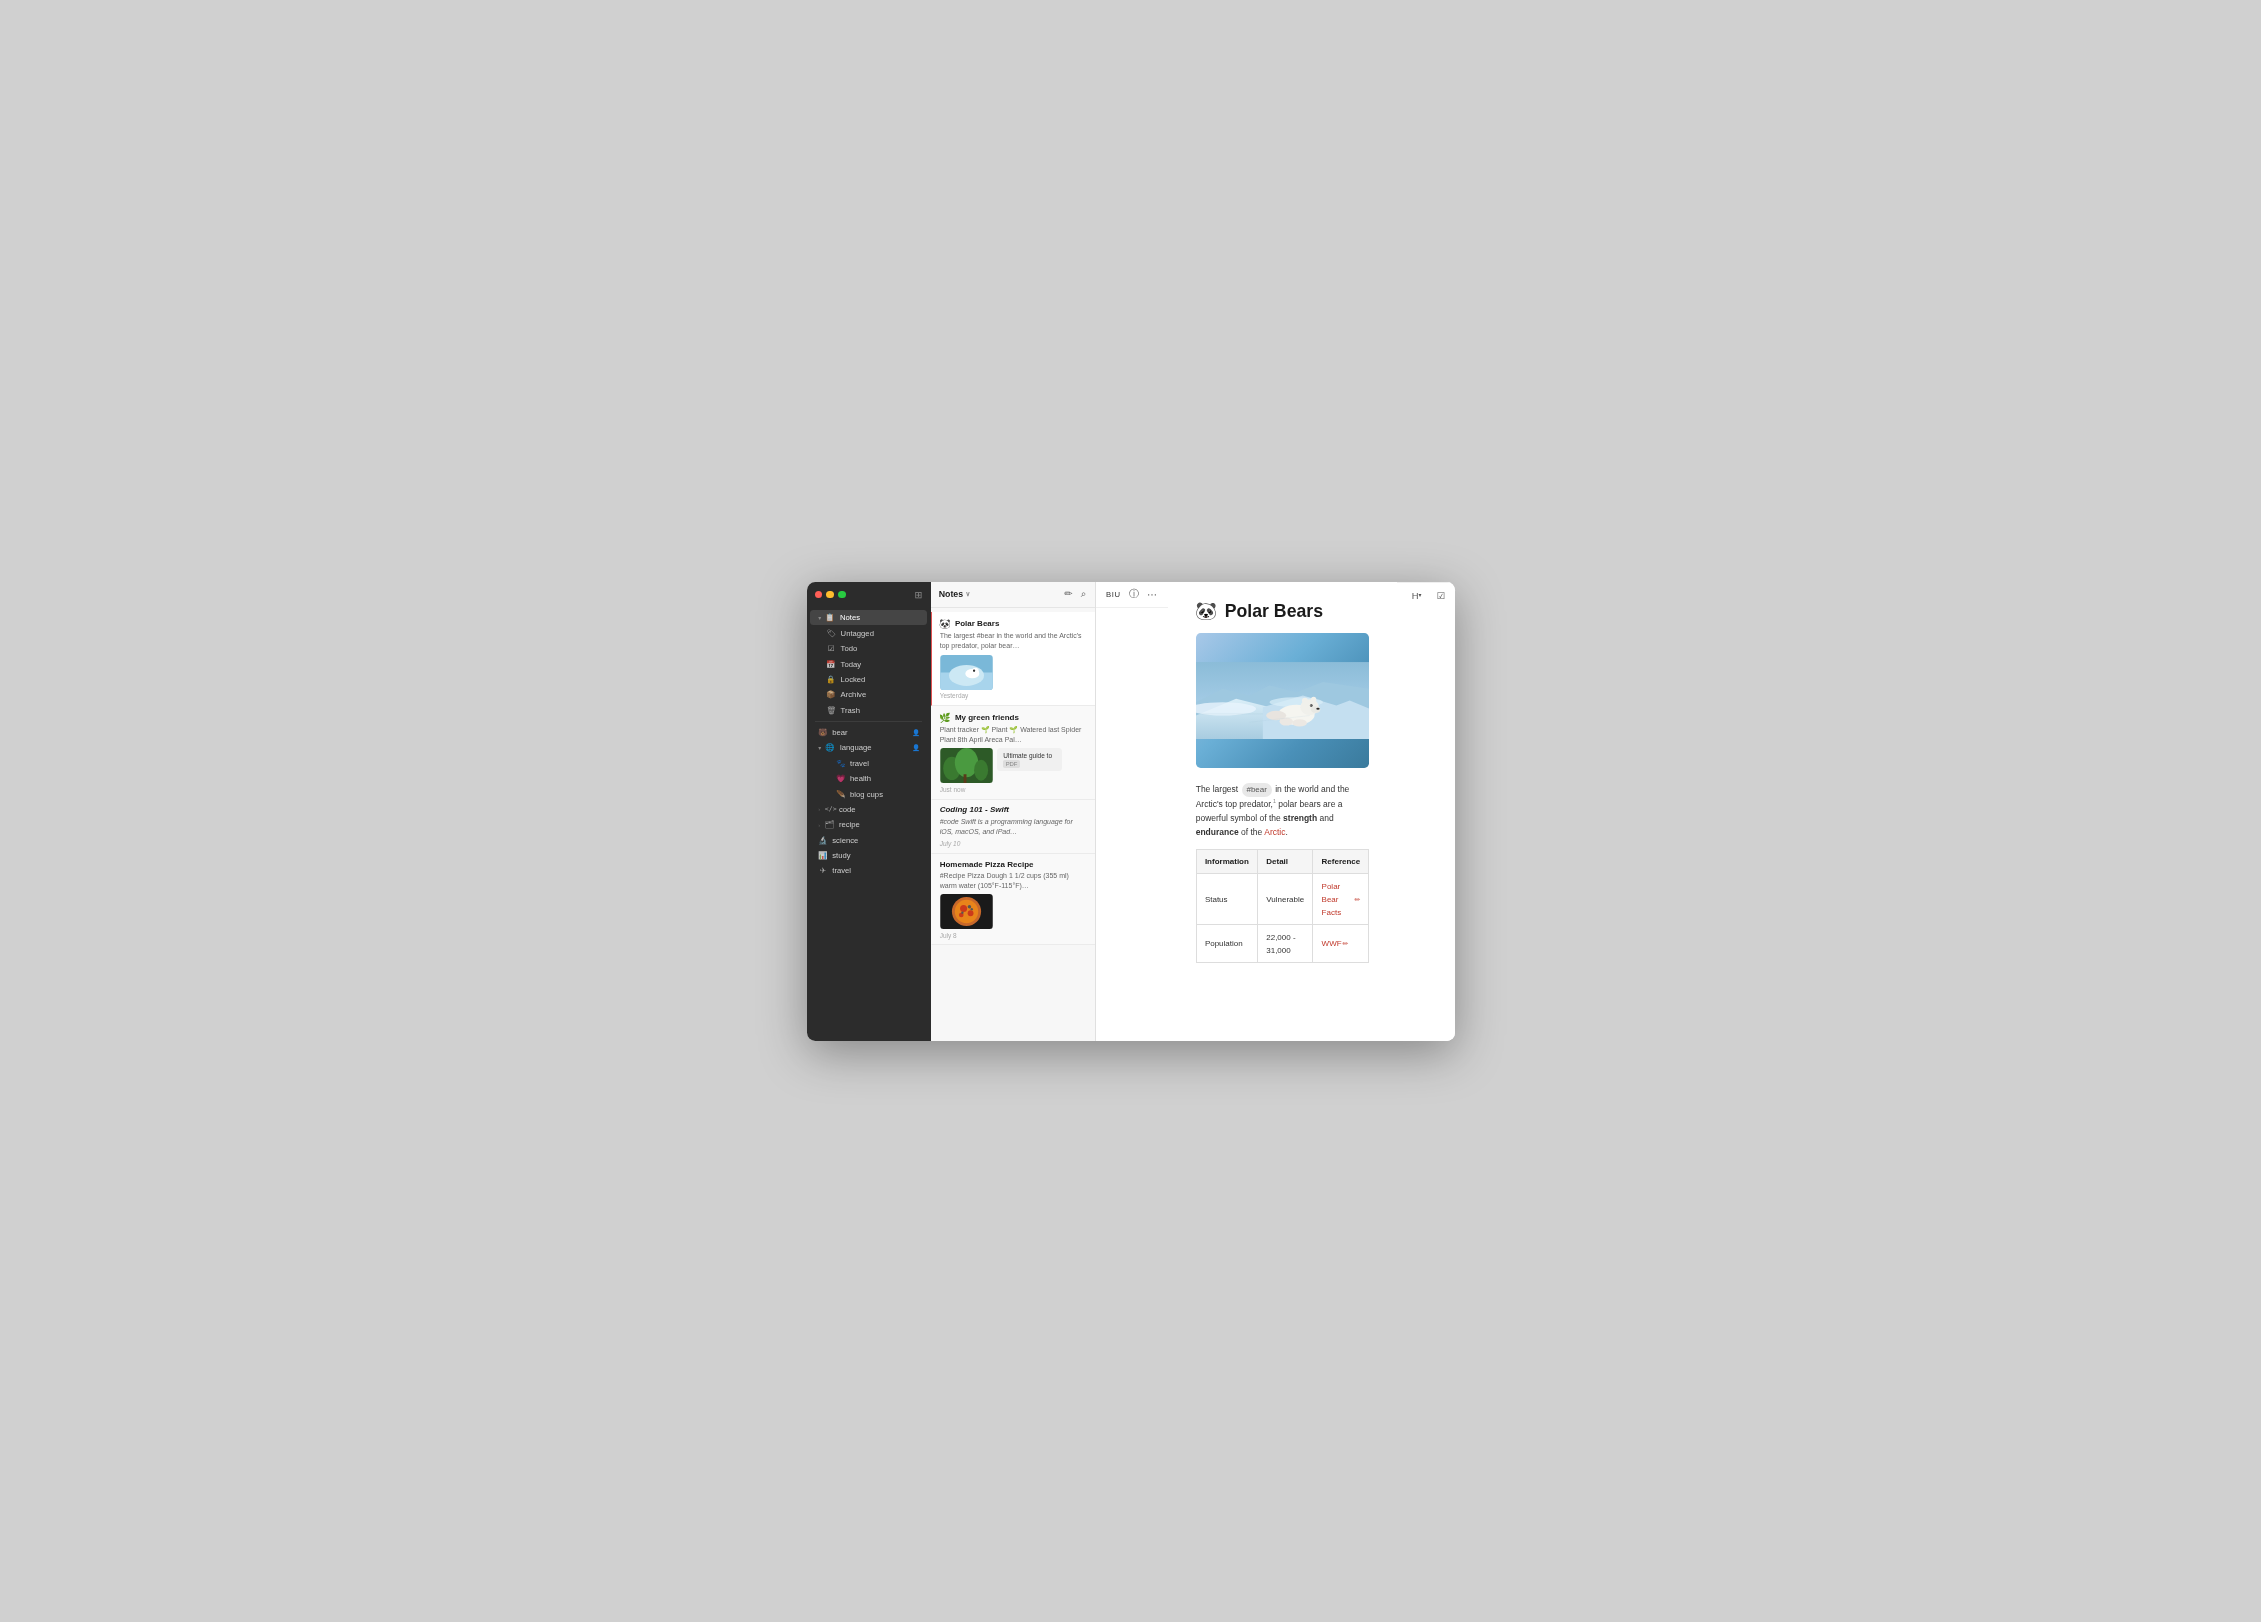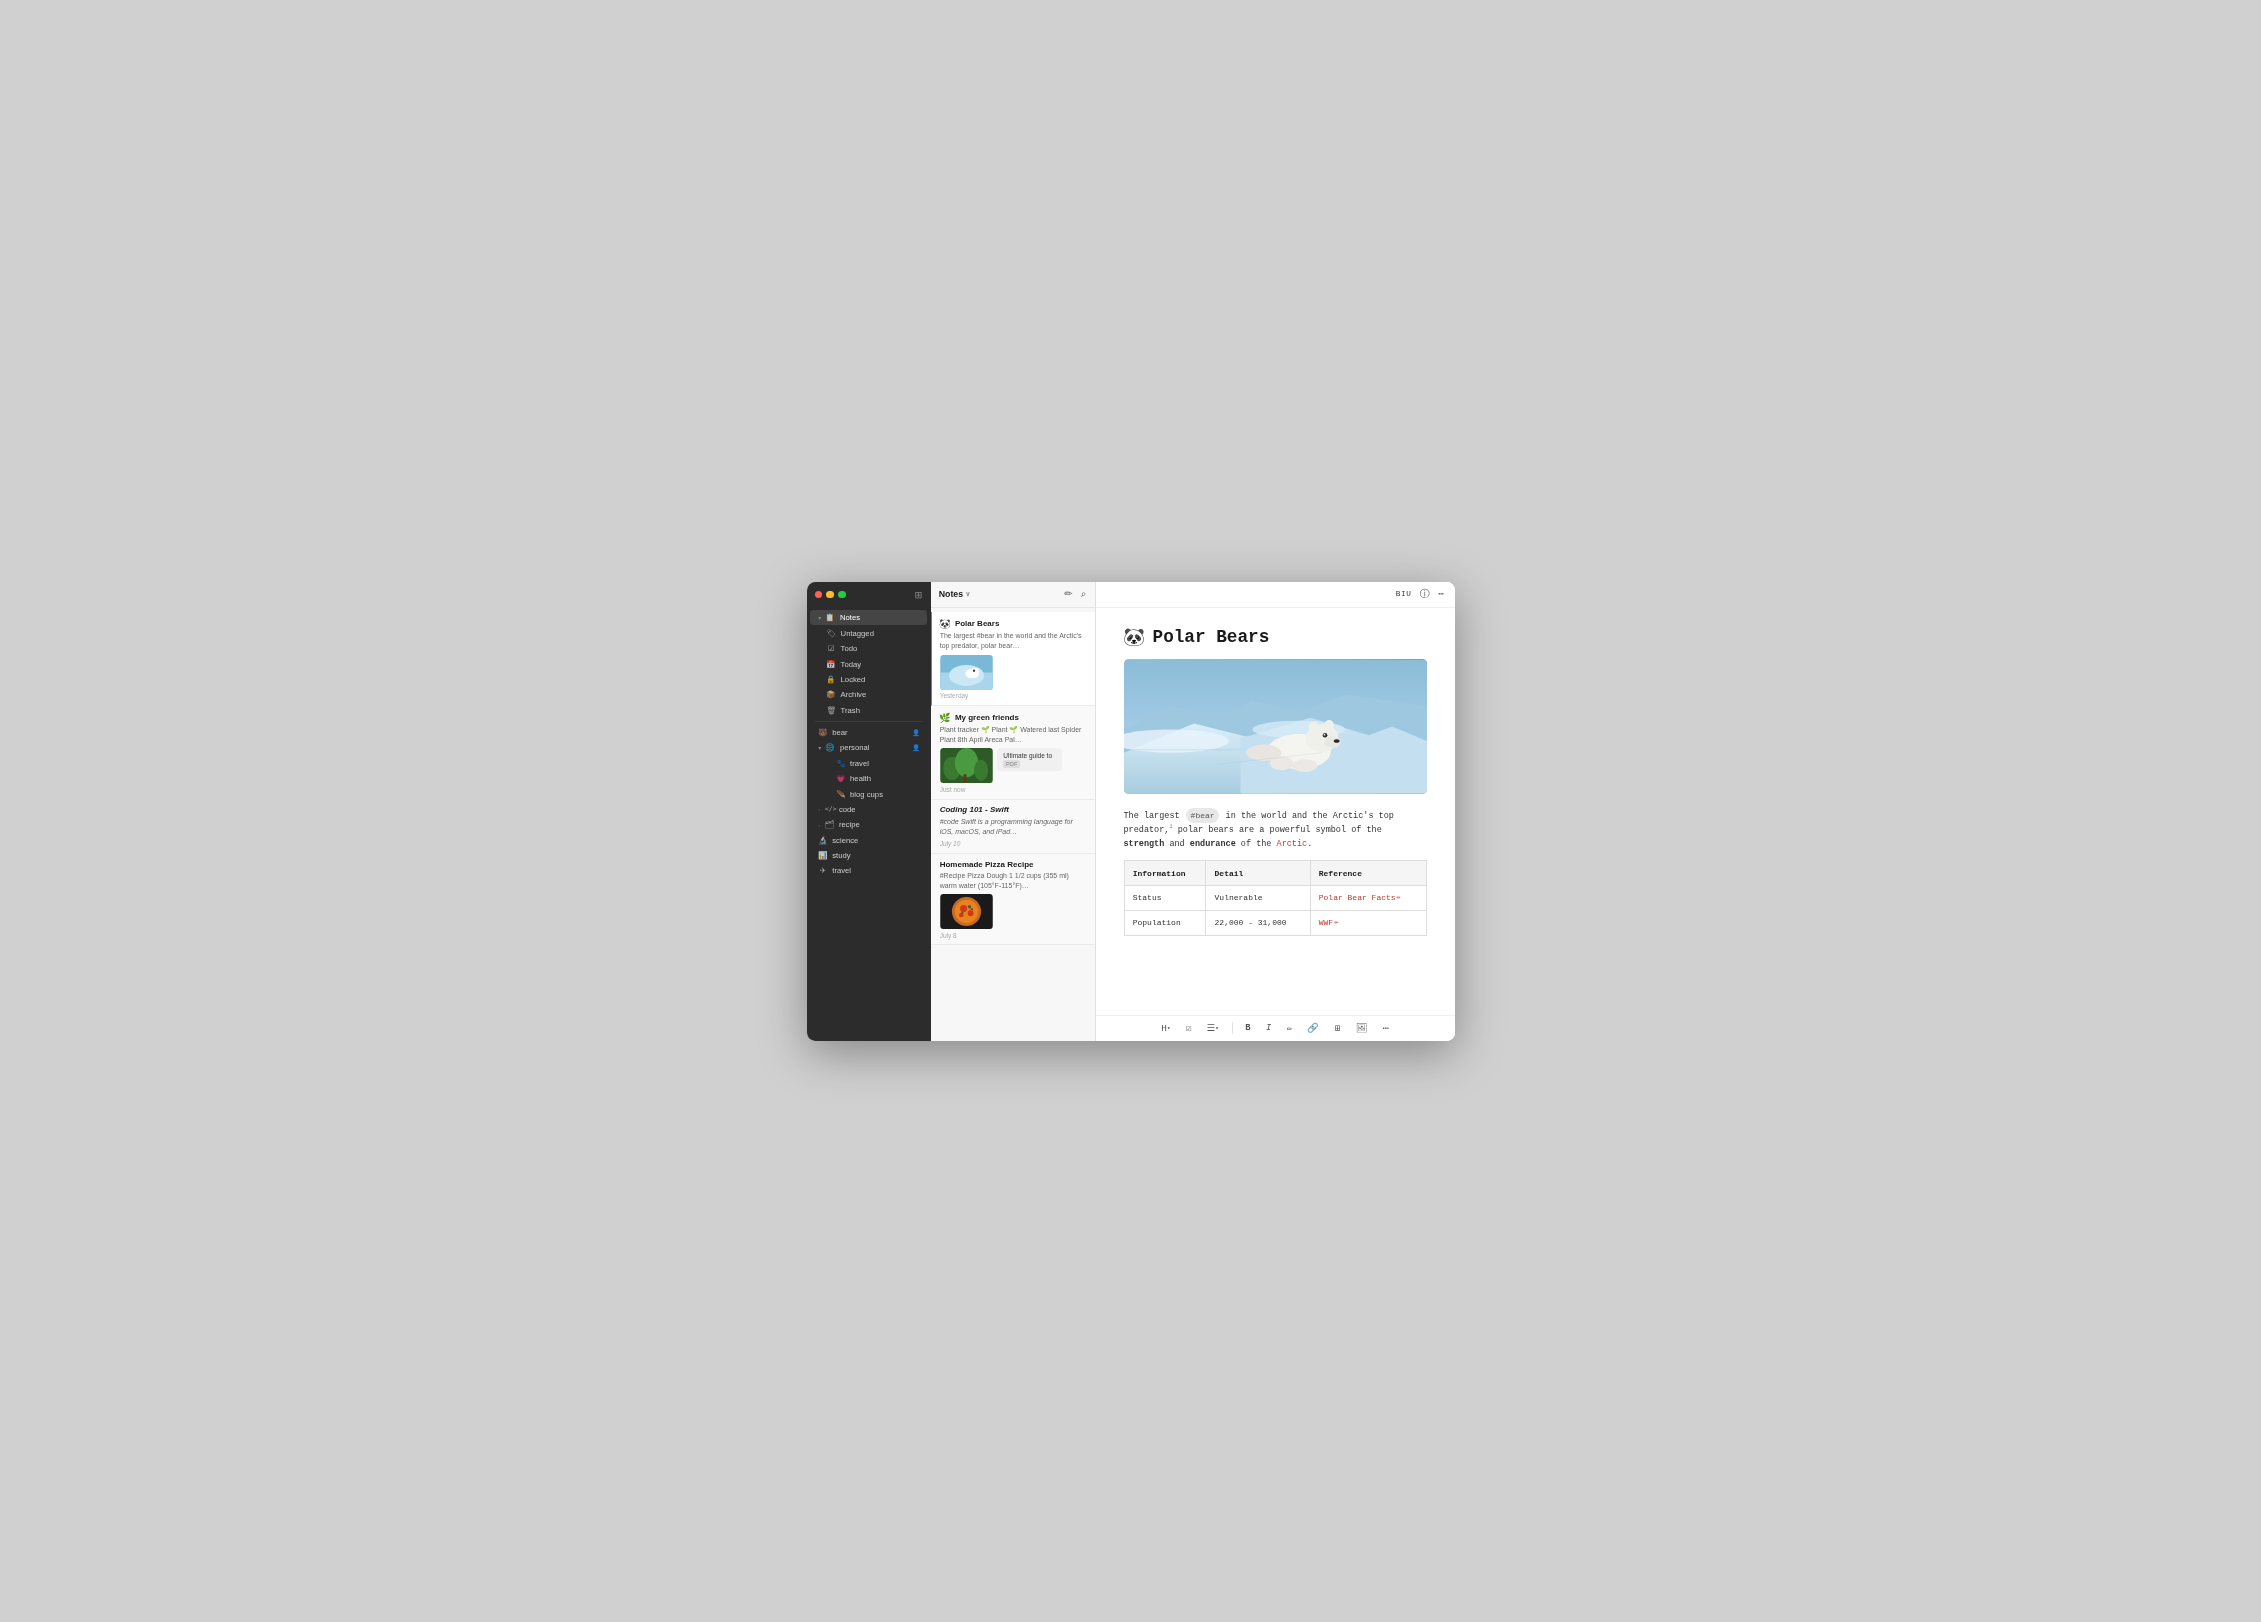--- a/index.html
+++ b/index.html
@@ -208,22 +208,21 @@
       background: #ddd;
       display: inline-block;
       padding: 0.6px 2.4px;
       border-radius: 1.8px;
     }
     
     .main-content {
       flex: 1;
       background: #fff;
       display: flex;
-      flex-direction: column;
-      font-family: Liberation Mono, monospace;
+      flex-direction: row;
     }
     .main-toolbar {
       height: 26px;
       display: flex;
       align-items: center;
       justify-content: flex-end;
       padding: 0 10.6px;
       border-bottom: 0.6px solid #efefef;
       gap: 8.2px;
     }
@@ -390,21 +389,21 @@
 
       <div class="sidebar-item">
         <span class="icon">🐻</span>
         <span class="label">bear</span>
         <span class="badge">👤</span>
       </div>
 
       <div class="sidebar-item">
         <span class="chevron">▾</span>
         <span class="icon">🌐</span>
-        <span class="label">personal</span>
+        <span class="label">language</span>
         <span class="badge">👤</span>
       </div>
       <div class="sidebar-item sidebar-item-indent2">
         <span class="icon">🐾</span>
         <span class="label">travel</span>
       </div>
       <div class="sidebar-item sidebar-item-indent2">
         <span class="icon">💗</span>
         <span class="label">health</span>
       </div>

